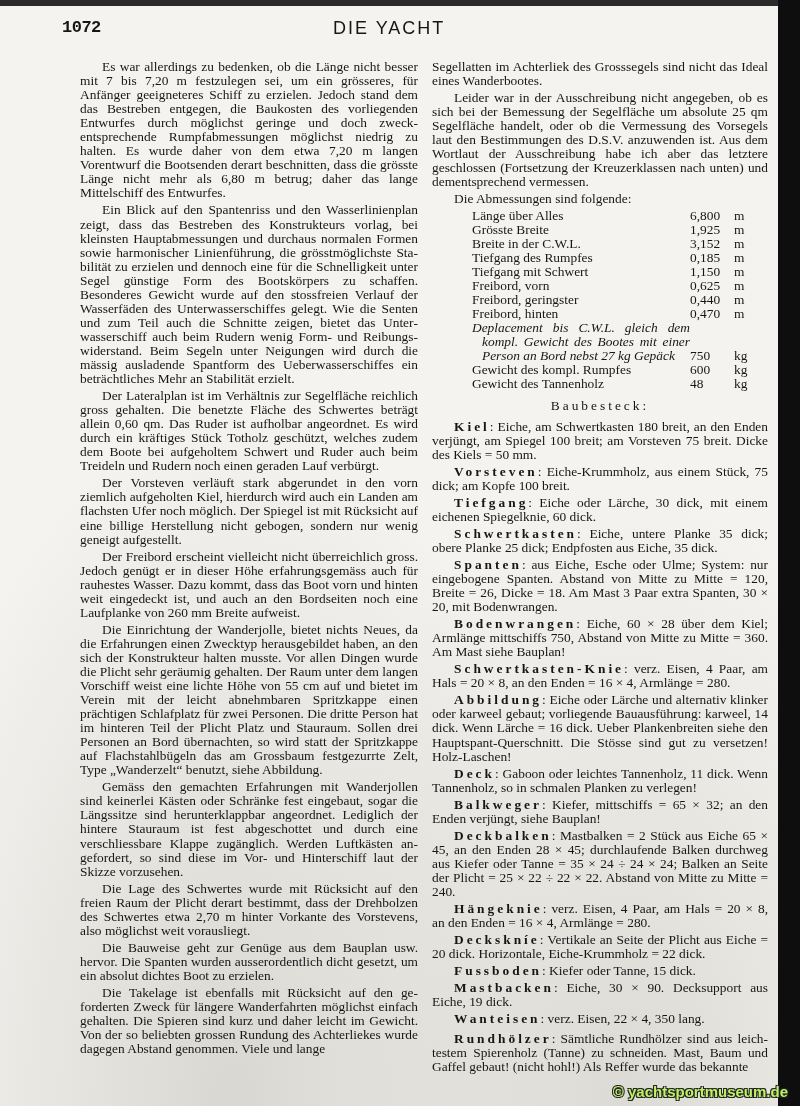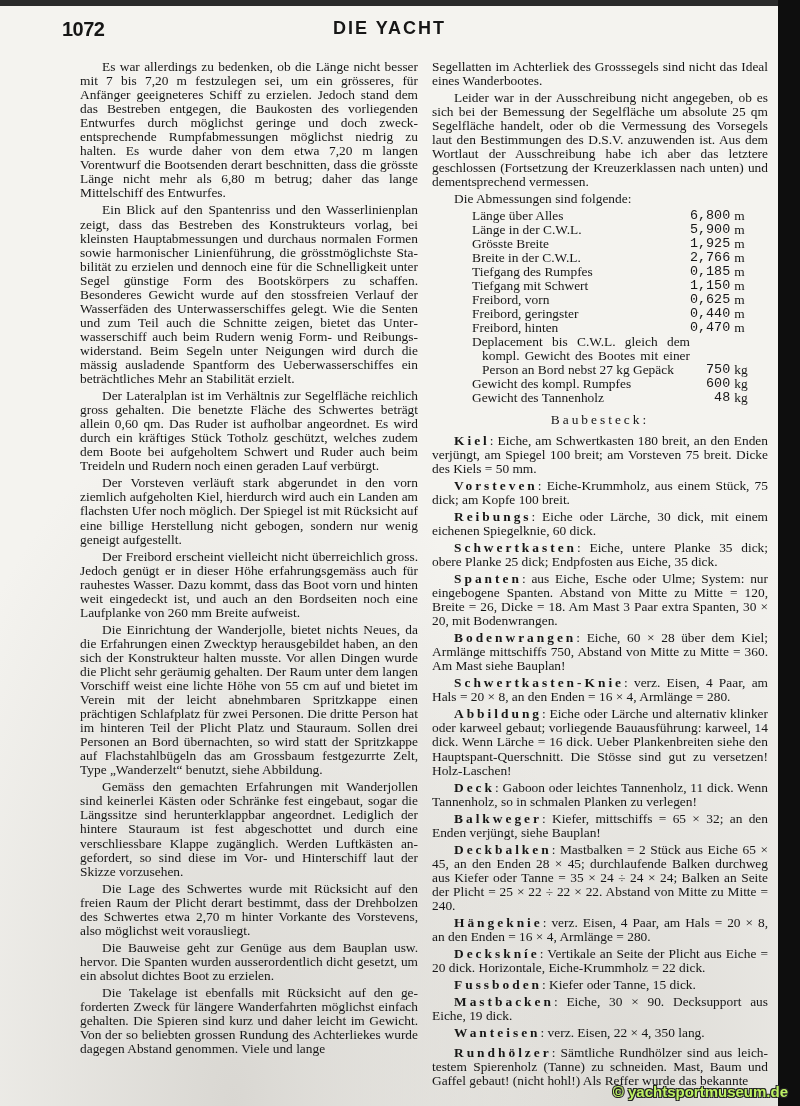--- a/index.html
+++ b/index.html
@@ -4,36 +4,36 @@
 <style>
   html, body { margin:0; padding:0; }
   body { width:800px; height:1106px; background:#1a1a1a; position:relative; overflow:hidden;
          font-family:"Liberation Serif", "DejaVu Serif", serif; color:#161616; }
   .page { position:absolute; left:0; top:6px; width:778px; height:1100px;
           background:#f4f3ef;
           background-image: radial-gradient(ellipse at 30% 100%, #d9d7d2 0%, rgba(244,243,239,0) 45%),
                             radial-gradient(ellipse at 80% 100%, #dcdad5 0%, rgba(244,243,239,0) 40%); }
   .binding { position:absolute; right:0; top:0; width:22px; height:1106px; background:#0e0e0e; }
   .topbar { position:absolute; left:0; top:0; width:800px; height:6px; background:#2a2a2a; }
-  .pagenum { position:absolute; left:62px; top:12px; font-family:Liberation Sans, sans-serif;
-             font-weight:bold; font-size:20px; letter-spacing:-0.5px;text-align:center; }
+  .pagenum { position:absolute; left:62px; top:12px; font-family:Liberation Mono, monospace;
+             font-weight:bold; font-size:17px; letter-spacing:-0.5px;text-align:center; }
   .runhead { position:absolute; left:333px; top:12px; font-family:"Liberation Sans", sans-serif;
-             font-weight:bold; font-size:18px; letter-spacing:2px; }
+             font-weight:normal; font-size:18px; letter-spacing:2px; }
   .col { position:absolute; top:54px; font-size:13.4px; line-height:14.05px; text-align:justify; }
   .col.left { left:80px; width:338px; }
   .col.right { left:432px; width:336px; }
   .col p { margin:0 0 3px 0; text-indent:22px; hyphens:manual; }
   .col p.noindent { text-indent:0; }
   .spaced { letter-spacing:3px; font-weight:bold; }
   table.dims { margin:3px 0 6px 40px; border-collapse:collapse; font-size:13.4px; line-height:14px; }
   table.dims td { padding:0; vertical-align:bottom; }
   table.dims td.lbl { width:218px; }
-  table.dims td.val { text-align:right; width:40px; padding-right:4px;font-family:Liberation Mono, monospace; }
+  table.dims td.val { width:40px; padding-right:4px; }
   table.dims td.unit { width:26px; text-align:left; }
-  .deplacement { padding-left:10px !important; text-indent:-10px; display:block; }
+  .deplacement { padding-left:10px !important; text-indent:-10px; display:block;font-style:italic; }
   .section-title { text-align:center; letter-spacing:3px; margin:8px 0 6px 0; }
   .intro { text-indent:22px; margin:4px 0 2px 0; }
   .watermark { position:absolute; right:12px; bottom:6px; font-family:"Liberation Sans", sans-serif;
                font-size:15px; font-weight:bold; color:#bef264;
                text-shadow: -1px -1px 0 #222, 1px -1px 0 #222, -1px 1px 0 #222, 1px 1px 0 #222; }
 </style>
 </head>
 <body>
 
 <div class="topbar"></div>
@@ -61,32 +61,27 @@
     <p class="intro">Die Abmessungen sind folgende:</p>
 
     <table class="dims">
       <tbody>
         <tr>
             <td class="lbl">Länge über Alles</td>
             <td class="val">6,800</td>
             <td class="unit">m</td>
           </tr>
         <tr>
-            <td class="lbl">Länge in der C.W.L.</td>
-            <td class="val">5,900</td>
-            <td class="unit">m</td>
-          </tr>
-        <tr>
             <td class="lbl">Grösste Breite</td>
             <td class="val">1,925</td>
             <td class="unit">m</td>
           </tr>
         <tr>
             <td class="lbl">Breite in der C.W.L.</td>
-            <td class="val">2,766</td>
+            <td class="val">3,152</td>
             <td class="unit">m</td>
           </tr>
         <tr>
             <td class="lbl">Tiefgang des Rumpfes</td>
             <td class="val">0,185</td>
             <td class="unit">m</td>
           </tr>
         <tr>
             <td class="lbl">Tiefgang mit Schwert</td>
             <td class="val">1,150</td>
@@ -124,21 +119,21 @@
             <td class="val">48</td>
             <td class="unit">kg</td>
           </tr>
       </tbody>
     </table>
 
     <div class="section-title">Baubesteck:</div>
 
     <p><span class="spaced">Kiel</span><span>: Eiche, am Schwertkasten 180 breit, an den Enden verjüngt, am Spiegel 100 breit; am Vorsteven 75 breit. Dicke des Kiels = 50 mm.</span></p>
     <p><span class="spaced">Vorsteven</span><span>: Eiche-Krummholz, aus einem Stück, 75 dick; am Kopfe 100 breit.</span></p>
-    <p><span class="spaced">Reibungs</span><span>: Eiche oder Lärche, 30 dick, mit einem eiche­nen Spiegelknie, 60 dick.</span></p>
+    <p><span class="spaced">Tiefgang</span><span>: Eiche oder Lärche, 30 dick, mit einem eiche­nen Spiegelknie, 60 dick.</span></p>
     <p><span class="spaced">Schwertkasten</span><span>: Eiche, untere Planke 35 dick; obere Planke 25 dick; Endpfosten aus Eiche, 35 dick.</span></p>
     <p><span class="spaced">Spanten</span><span>: aus Eiche, Esche oder Ulme; System: nur eingebogene Spanten. Abstand von Mitte zu Mitte = 120, Breite = 26, Dicke = 18. Am Mast 3 Paar extra Spanten, 30 × 20, mit Bodenwrangen.</span></p>
     <p><span class="spaced">Bodenwrangen</span><span>: Eiche, 60 × 28 über dem Kiel; Armlänge mittschiffs 750, Abstand von Mitte zu Mitte = 360. Am Mast siehe Bauplan!</span></p>
     <p><span class="spaced">Schwertkasten-Knie</span><span>: verz. Eisen, 4 Paar, am Hals = 20 × 8, an den Enden = 16 × 4, Armlänge = 280.</span></p>
     <p><span class="spaced">Abbildung</span><span>: Eiche oder Lärche und alternativ klin­ker oder karweel gebaut; vorliegende Bauausführung: karweel, 14 dick. Wenn Lärche = 16 dick. Ueber Plankenbreiten siehe den Hauptspant-Querschnitt. Die Stösse sind gut zu versetzen! Holz-Laschen!</span></p>
     <p><span class="spaced">Deck</span><span>: Gaboon oder leichtes Tannenholz, 11 dick. Wenn Tannenholz, so in schmalen Planken zu verlegen!</span></p>
     <p><span class="spaced">Balkweger</span><span>: Kiefer, mittschiffs = 65 × 32; an den Enden verjüngt, siehe Bauplan!</span></p>
     <p><span class="spaced">Deckbalken</span><span>: Mastbalken = 2 Stück aus Eiche 65 × 45, an den Enden 28 × 45; durchlaufende Balken durch­weg aus Kiefer oder Tanne = 35 × 24 ÷ 24 × 24; Balken an Seite der Plicht = 25 × 22 ÷ 22 × 22. Abstand von Mitte zu Mitte = 240.</span></p>
     <p><span class="spaced">Hängeknie</span><span>: verz. Eisen, 4 Paar, am Hals = 20 × 8, an den Enden = 16 × 4, Armlänge = 280.</span></p>
     <p><span class="spaced">Deckskníe</span><span>: Vertikale an Seite der Plicht aus Eiche = 20 dick. Horizontale, Eiche-Krummholz = 22 dick.</span></p>

